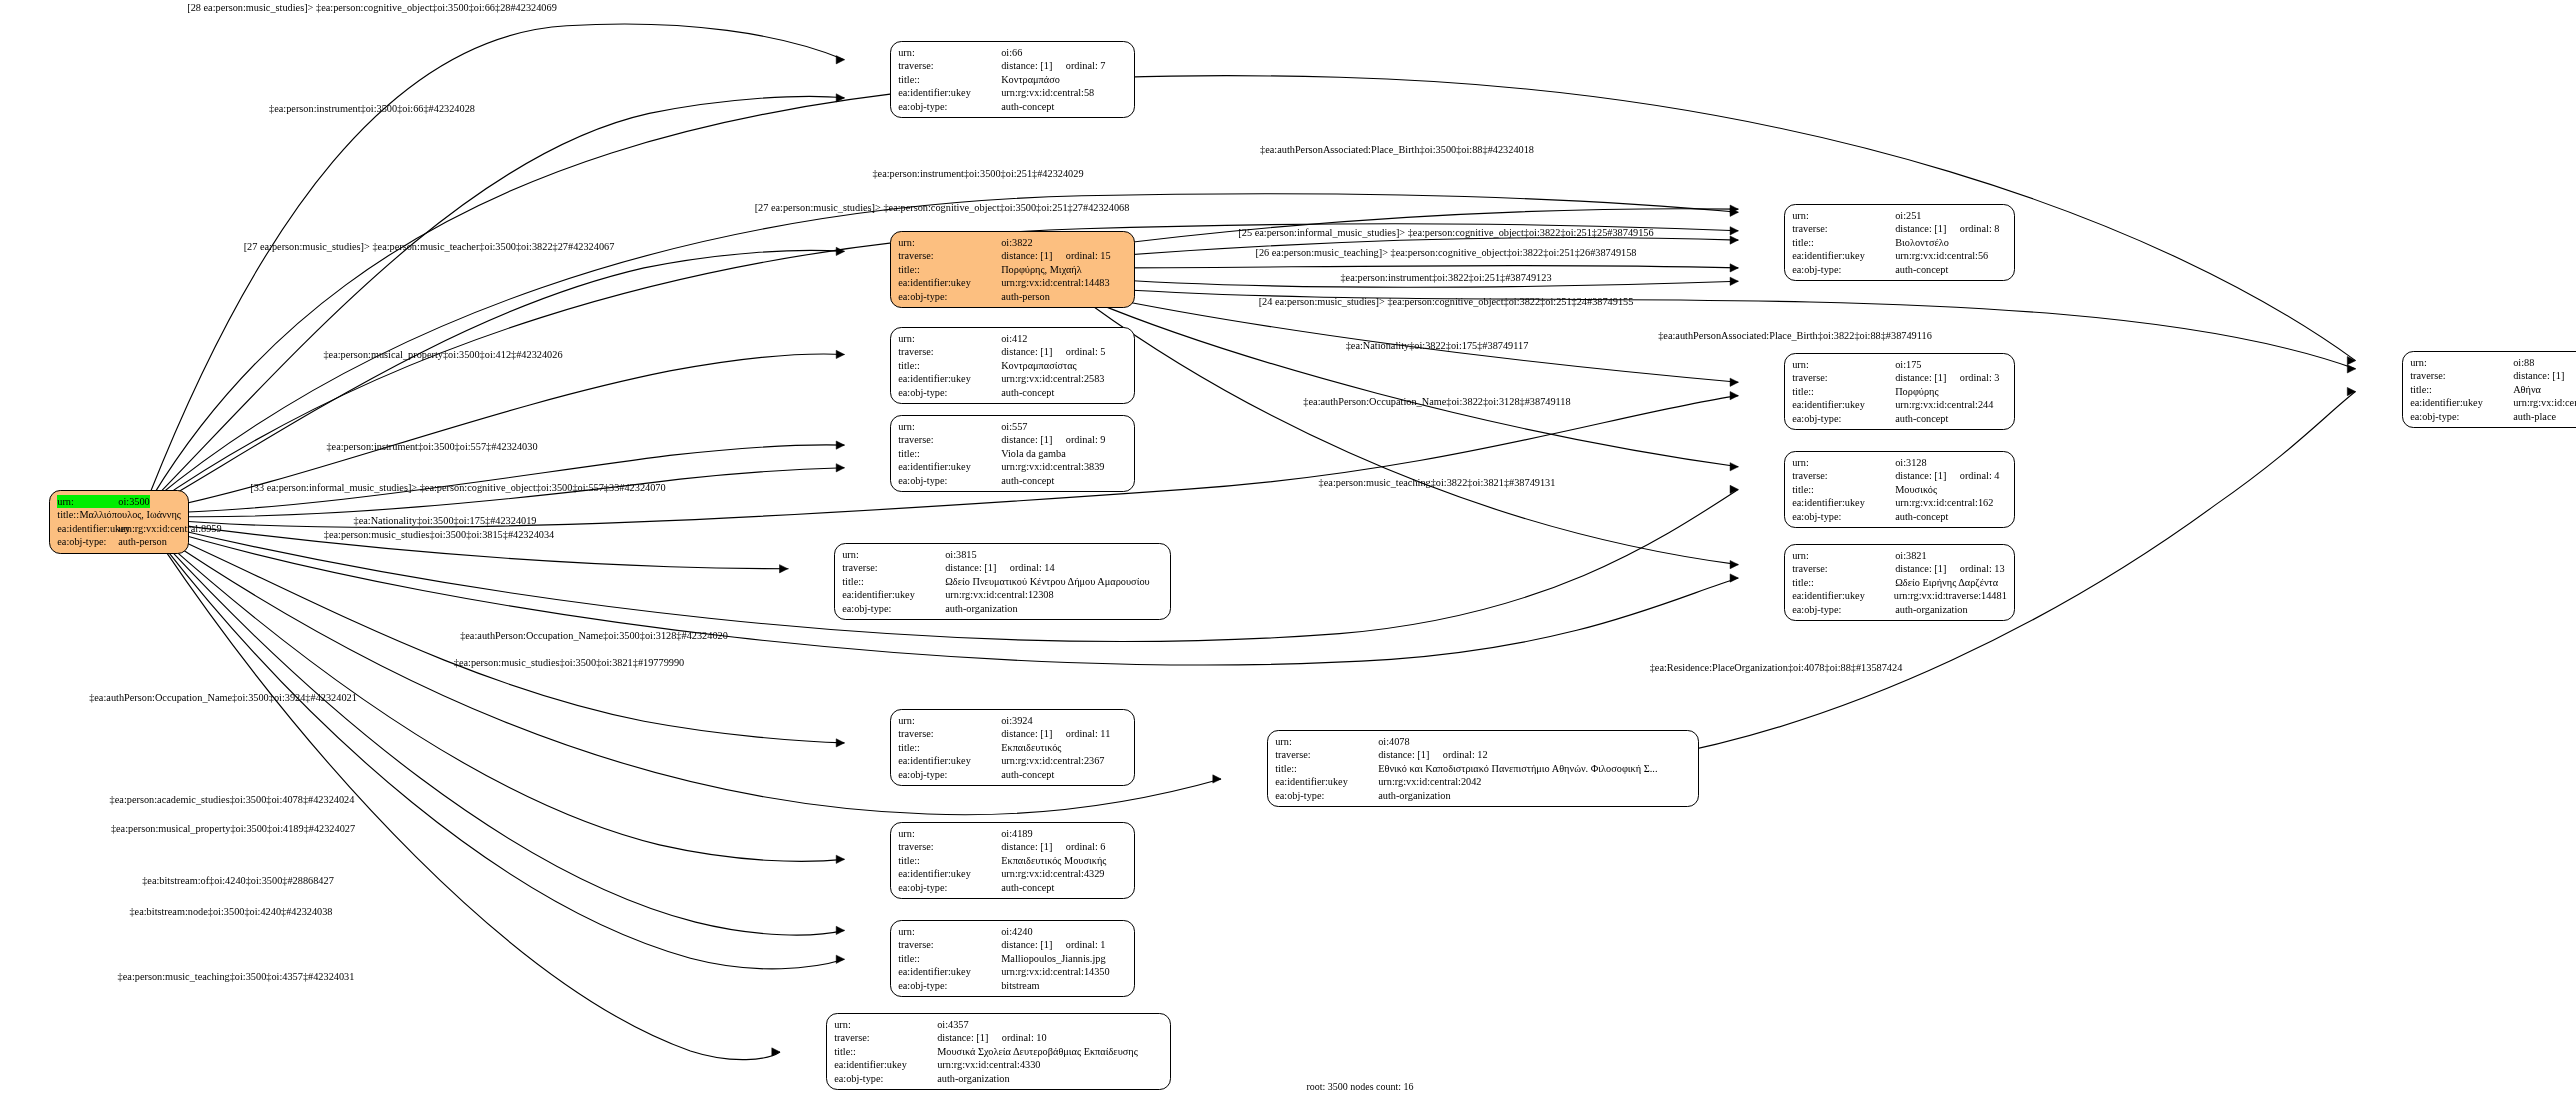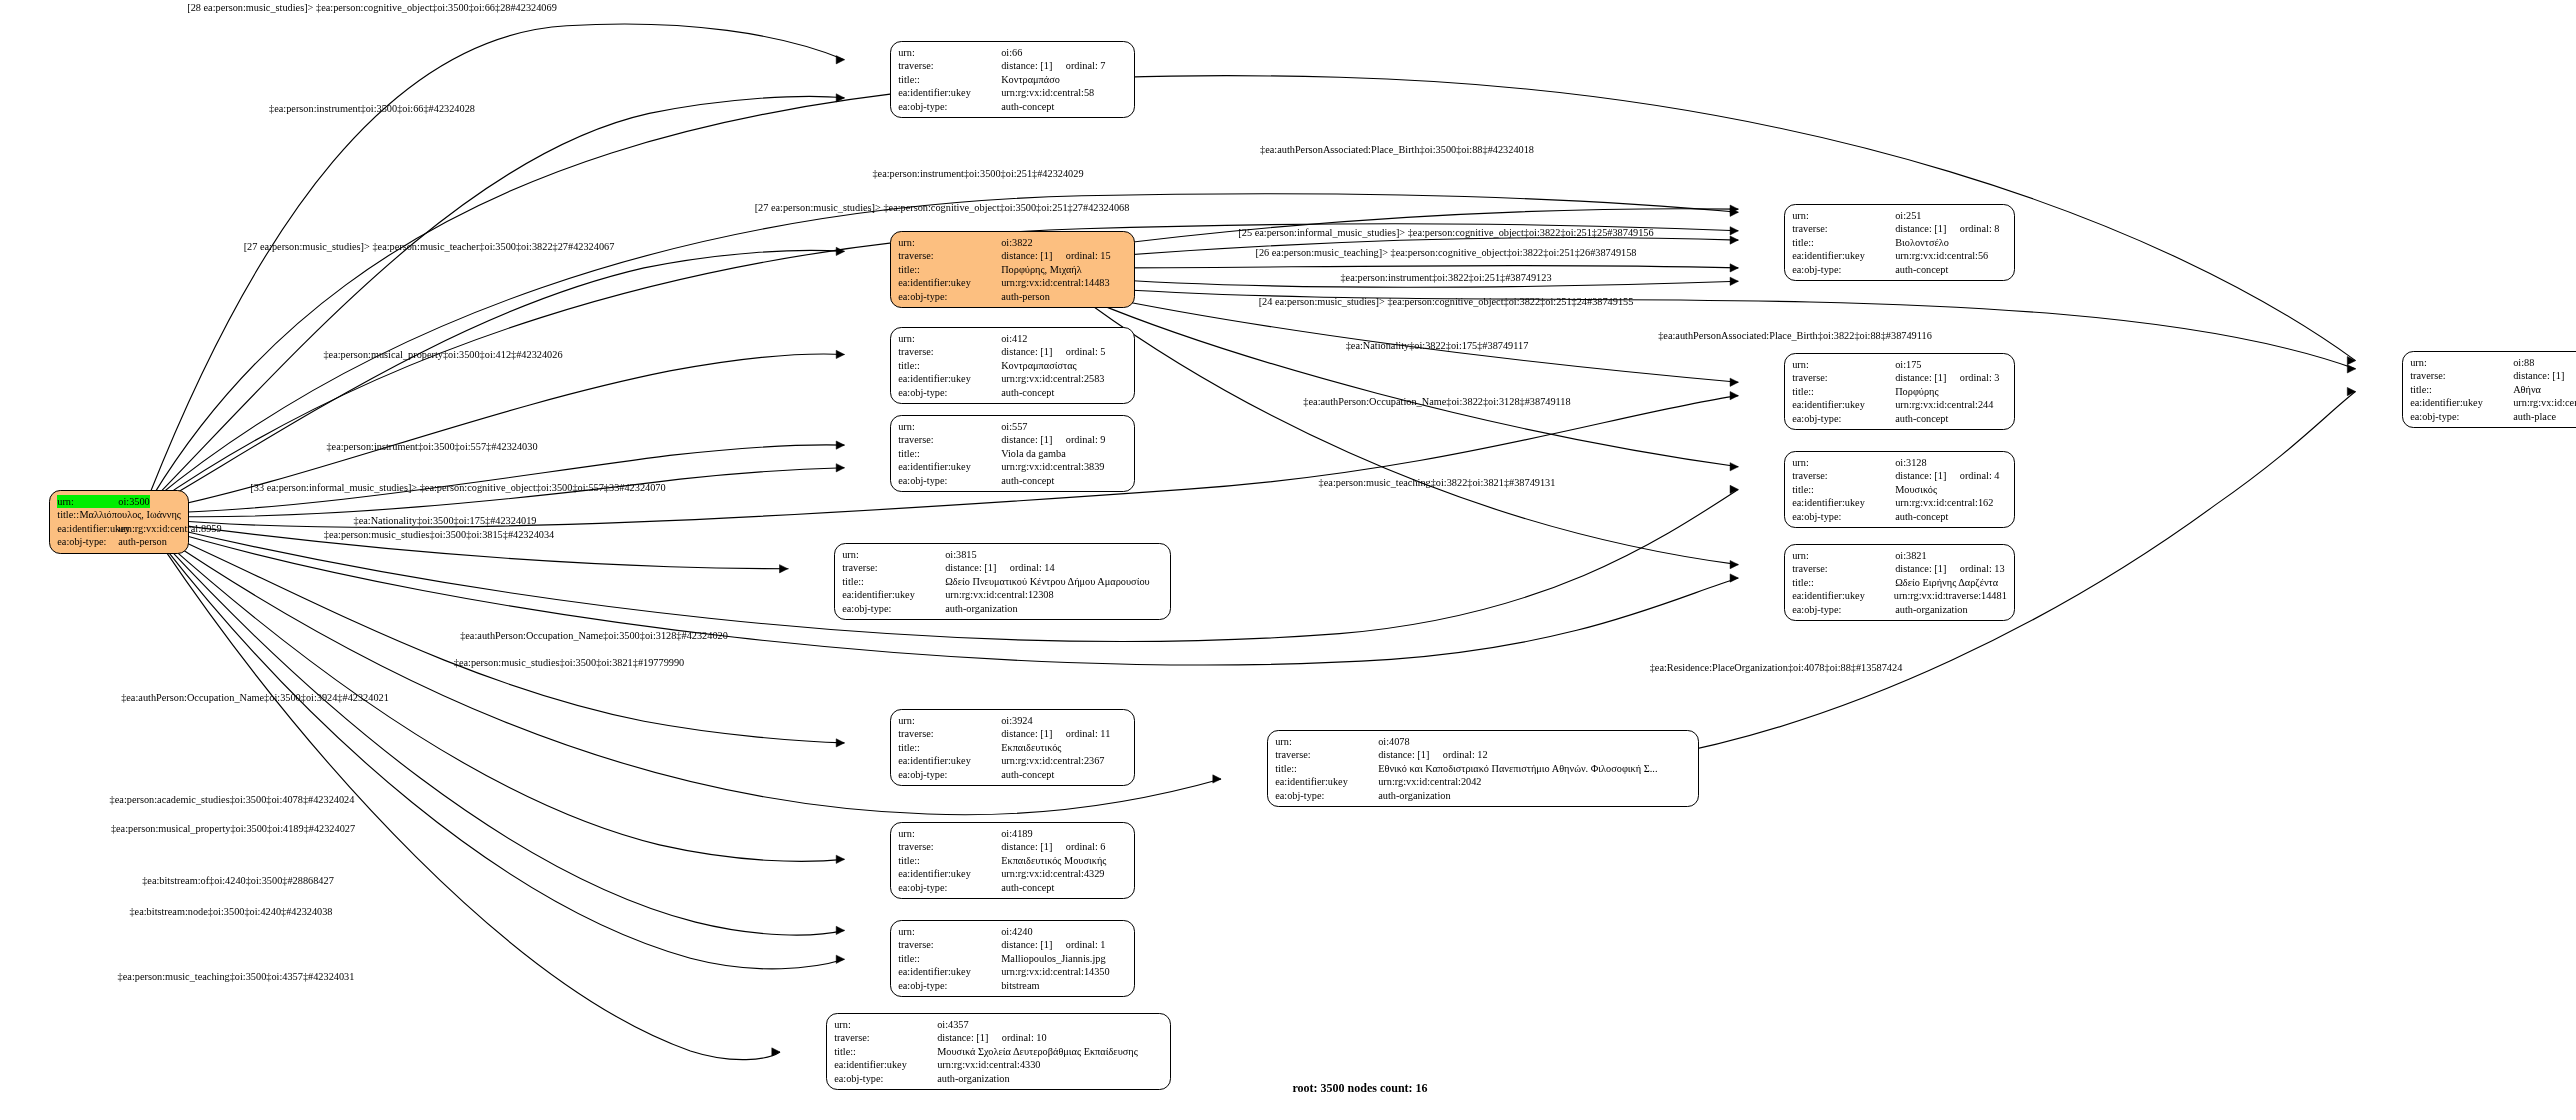--- a/index.html
+++ b/index.html
@@ -8,21 +8,21 @@
   #edges{position:absolute;left:0;top:0;width:2591px;height:1120px;}
   .node{position:absolute;border:1px solid #000;border-radius:11.3px;background:#fff;box-sizing:border-box;padding:4.1px 7.2px 4.1px 7.2px;margin-left:45px;}
   .node.hl{background:#fcbf80;}
   .row{display:flex;align-items:baseline;white-space:nowrap;line-height:1.30;}
   .k{display:inline-block;font-size:10.3px;color:#000;}
   .v{display:inline-block;font-size:10.3px;color:#000;}
   .urnrow .k,.urnrow .v{}
   .node.root .urnrow .k,.node.root .urnrow .v{background:#00ee00;}
   .trav{display:flex;gap:13.4px;}
   .elabel{position:absolute;font-size:10.3px;color:#000;white-space:nowrap;transform:translate(-50%,-50%);}
-  .caption{position:absolute;font-size:12px;color:#000;white-space:nowrap;transform:translateX(-50%);font-weight:bold;}
+  .caption{position:absolute;font-size:10px;color:#000;white-space:nowrap;transform:translateX(-50%);}
   svg path{fill:none;stroke:#000;stroke-width:2.2;}
   svg polygon{fill:#000;stroke:#000;stroke-width:1;}
 </style>
 </head>
 <body>
 
 <div id="stage">
   <svg id="edges" viewBox="0 0 5029 2174" preserveAspectRatio="none">
       <path d="M 290,960 C 500,430 760,70 1100,50 C 1330,36 1520,66 1639,116"></path>
       <polygon points="1623,108 1639,116 1623,124"></polygon>
@@ -521,21 +521,21 @@
       <div class="elabel" style="left: 1437px; top: 345px;">‡ea:Nationality‡oi:3822‡oi:175‡#38749117</div>
       <div class="elabel" style="left: 1437px; top: 401px;">‡ea:authPerson:Occupation_Name‡oi:3822‡oi:3128‡#38749118</div>
       <div class="elabel" style="left: 1437px; top: 482px;">‡ea:person:music_teaching‡oi:3822‡oi:3821‡#38749131</div>
       <div class="elabel" style="left: 443px; top: 354px;">‡ea:person:musical_property‡oi:3500‡oi:412‡#42324026</div>
       <div class="elabel" style="left: 432px; top: 446px;">‡ea:person:instrument‡oi:3500‡oi:557‡#42324030</div>
       <div class="elabel" style="left: 458px; top: 487px;">[33 ea:person:informal_music_studies]&gt; ‡ea:person:cognitive_object‡oi:3500‡oi:557‡33#42324070</div>
       <div class="elabel" style="left: 445px; top: 520px;">‡ea:Nationality‡oi:3500‡oi:175‡#42324019</div>
       <div class="elabel" style="left: 439px; top: 534px;">‡ea:person:music_studies‡oi:3500‡oi:3815‡#42324034</div>
       <div class="elabel" style="left: 594px; top: 635px;">‡ea:authPerson:Occupation_Name‡oi:3500‡oi:3128‡#42324020</div>
       <div class="elabel" style="left: 569px; top: 662px;">‡ea:person:music_studies‡oi:3500‡oi:3821‡#19779990</div>
-      <div class="elabel" style="left: 223px; top: 697px; margin-left: 32px;">‡ea:authPerson:Occupation_Name‡oi:3500‡oi:3924‡#42324021</div>
+      <div class="elabel" style="left: 223px; top: 697px;">‡ea:authPerson:Occupation_Name‡oi:3500‡oi:3924‡#42324021</div>
       <div class="elabel" style="left: 1776px; top: 667px;">‡ea:Residence:PlaceOrganization‡oi:4078‡oi:88‡#13587424</div>
       <div class="elabel" style="left: 232px; top: 799px;">‡ea:person:academic_studies‡oi:3500‡oi:4078‡#42324024</div>
       <div class="elabel" style="left: 233px; top: 828px;">‡ea:person:musical_property‡oi:3500‡oi:4189‡#42324027</div>
       <div class="elabel" style="left: 238px; top: 880px;">‡ea:bitstream:of‡oi:4240‡oi:3500‡#28868427</div>
       <div class="elabel" style="left: 231px; top: 911px;">‡ea:bitstream:node‡oi:3500‡oi:4240‡#42324038</div>
       <div class="elabel" style="left: 236px; top: 976px;">‡ea:person:music_teaching‡oi:3500‡oi:4357‡#42324031</div>
     </div>
   <div class="caption" id="caption" style="left:1360px;top:1081px;">root: 3500 nodes count: 16</div>
 </div>
 

